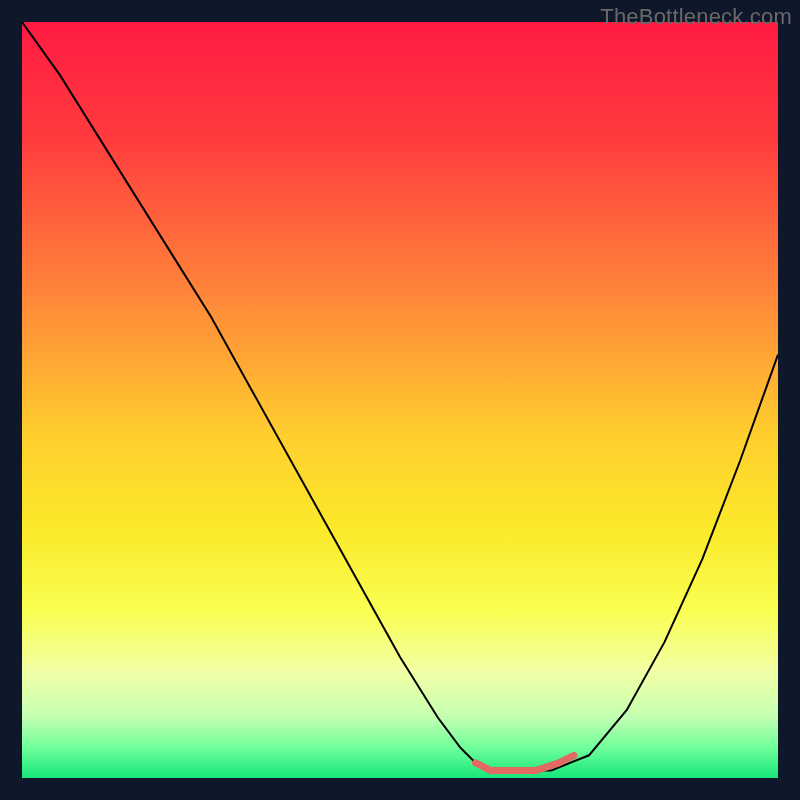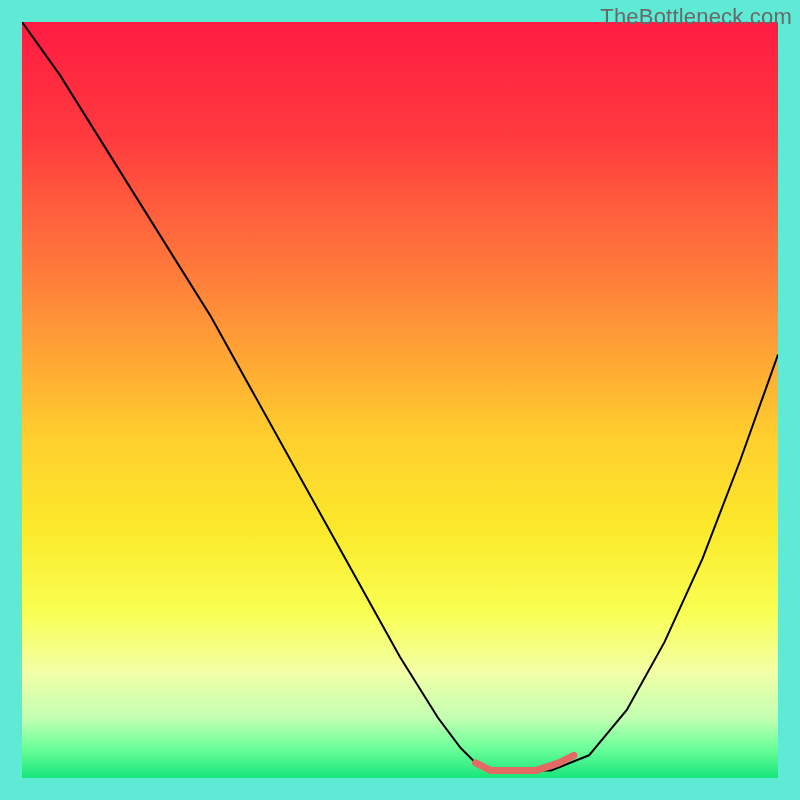--- a/index.html
+++ b/index.html
@@ -9,21 +9,21 @@
     height: 800px;
     background: #000;
     overflow: hidden;
   }
   .frame {
     position: absolute;
     left: 0;
     top: 0;
     width: 800px;
     height: 800px;
-    background: #5eead4;
+    background: #0f172a;
   }
   .plot {
     position: absolute;
     left: 22px;
     top: 22px;
     width: 756px;
     height: 756px;
   }
   .gradient {
     position: absolute;

